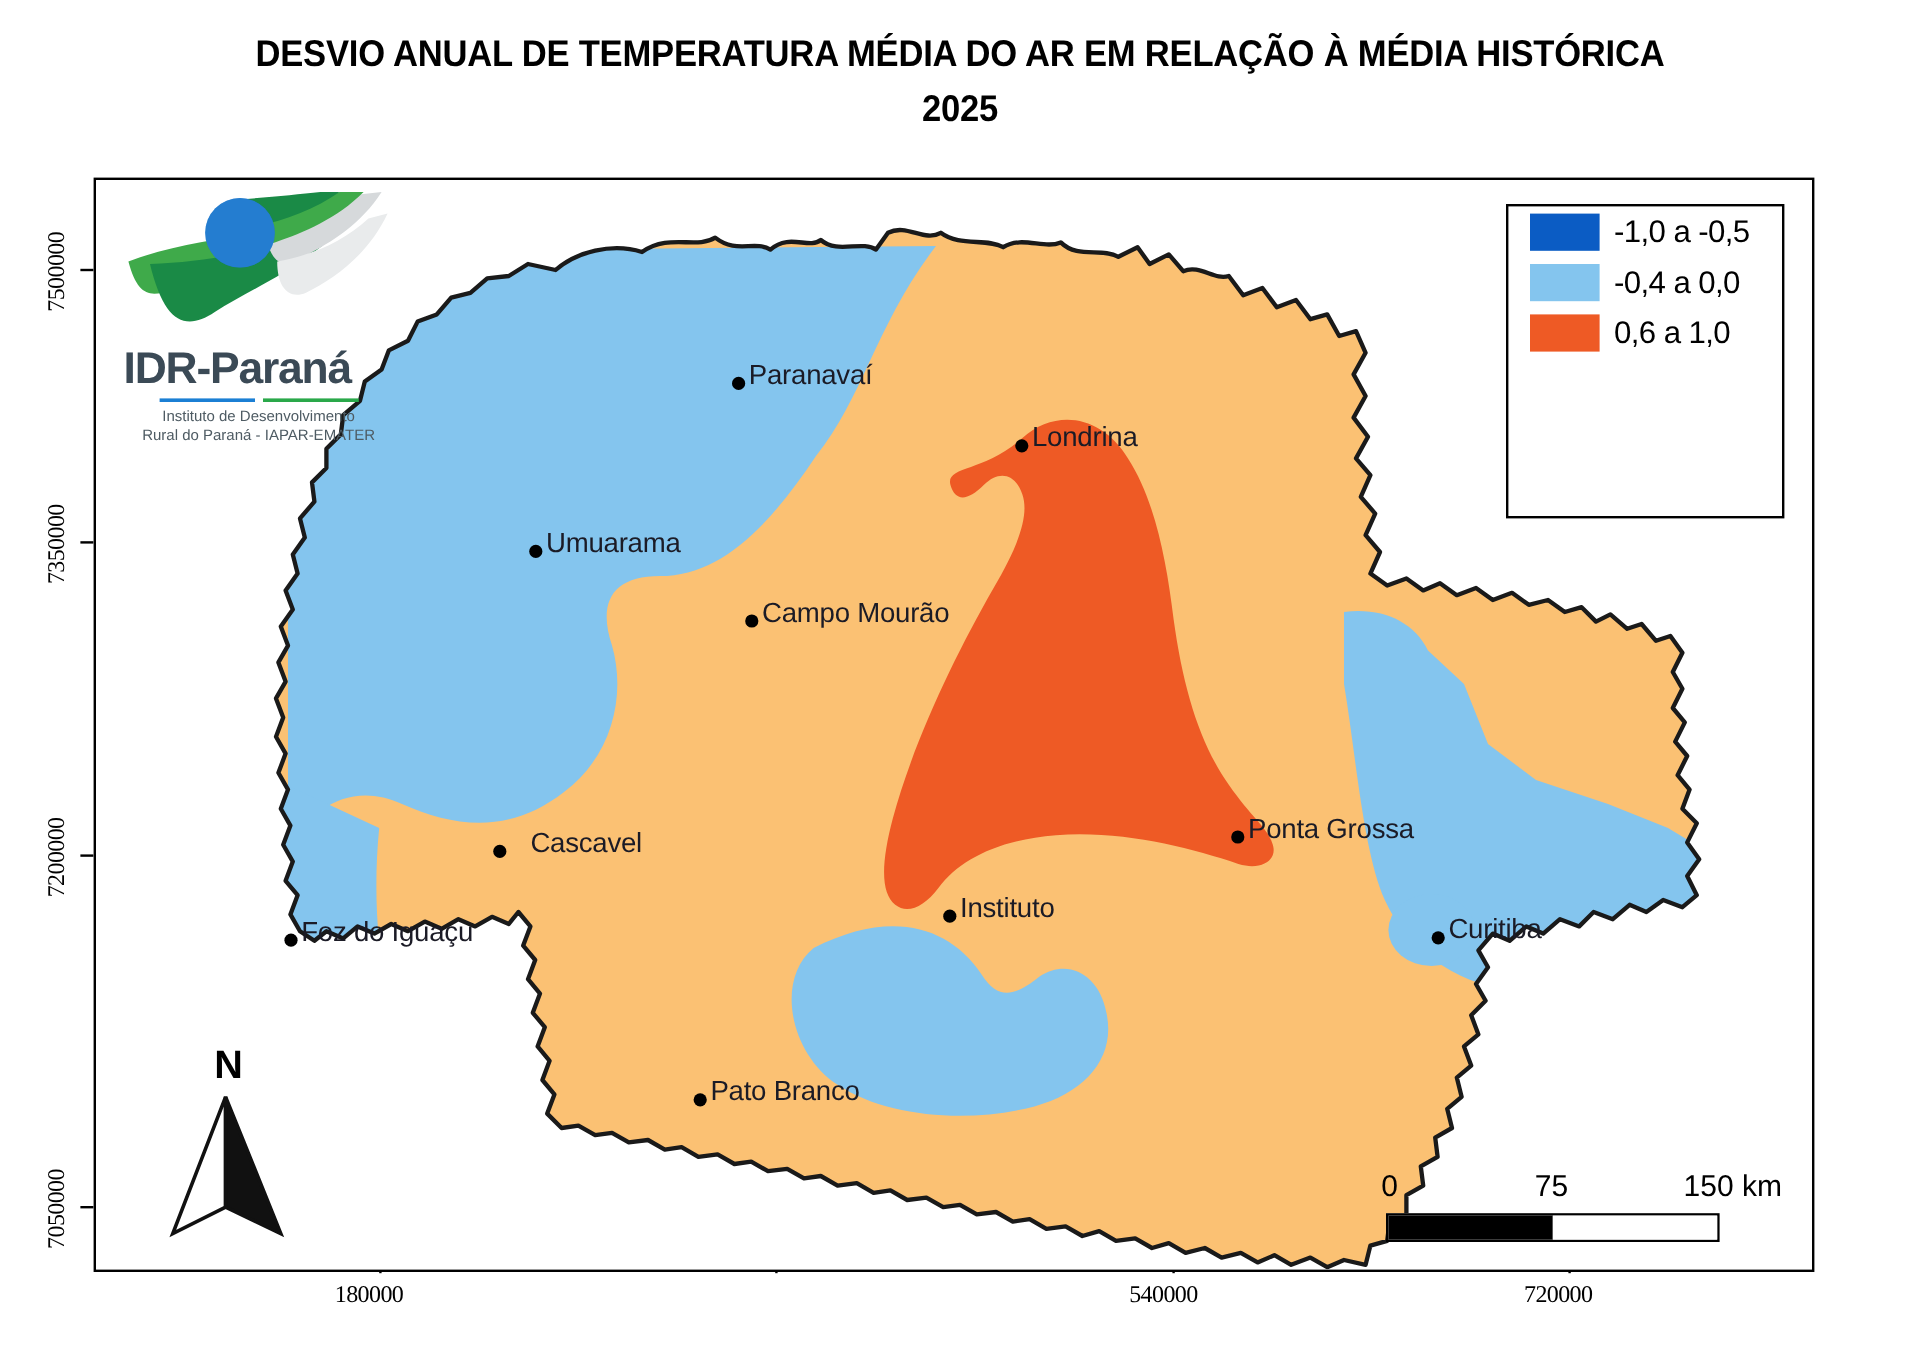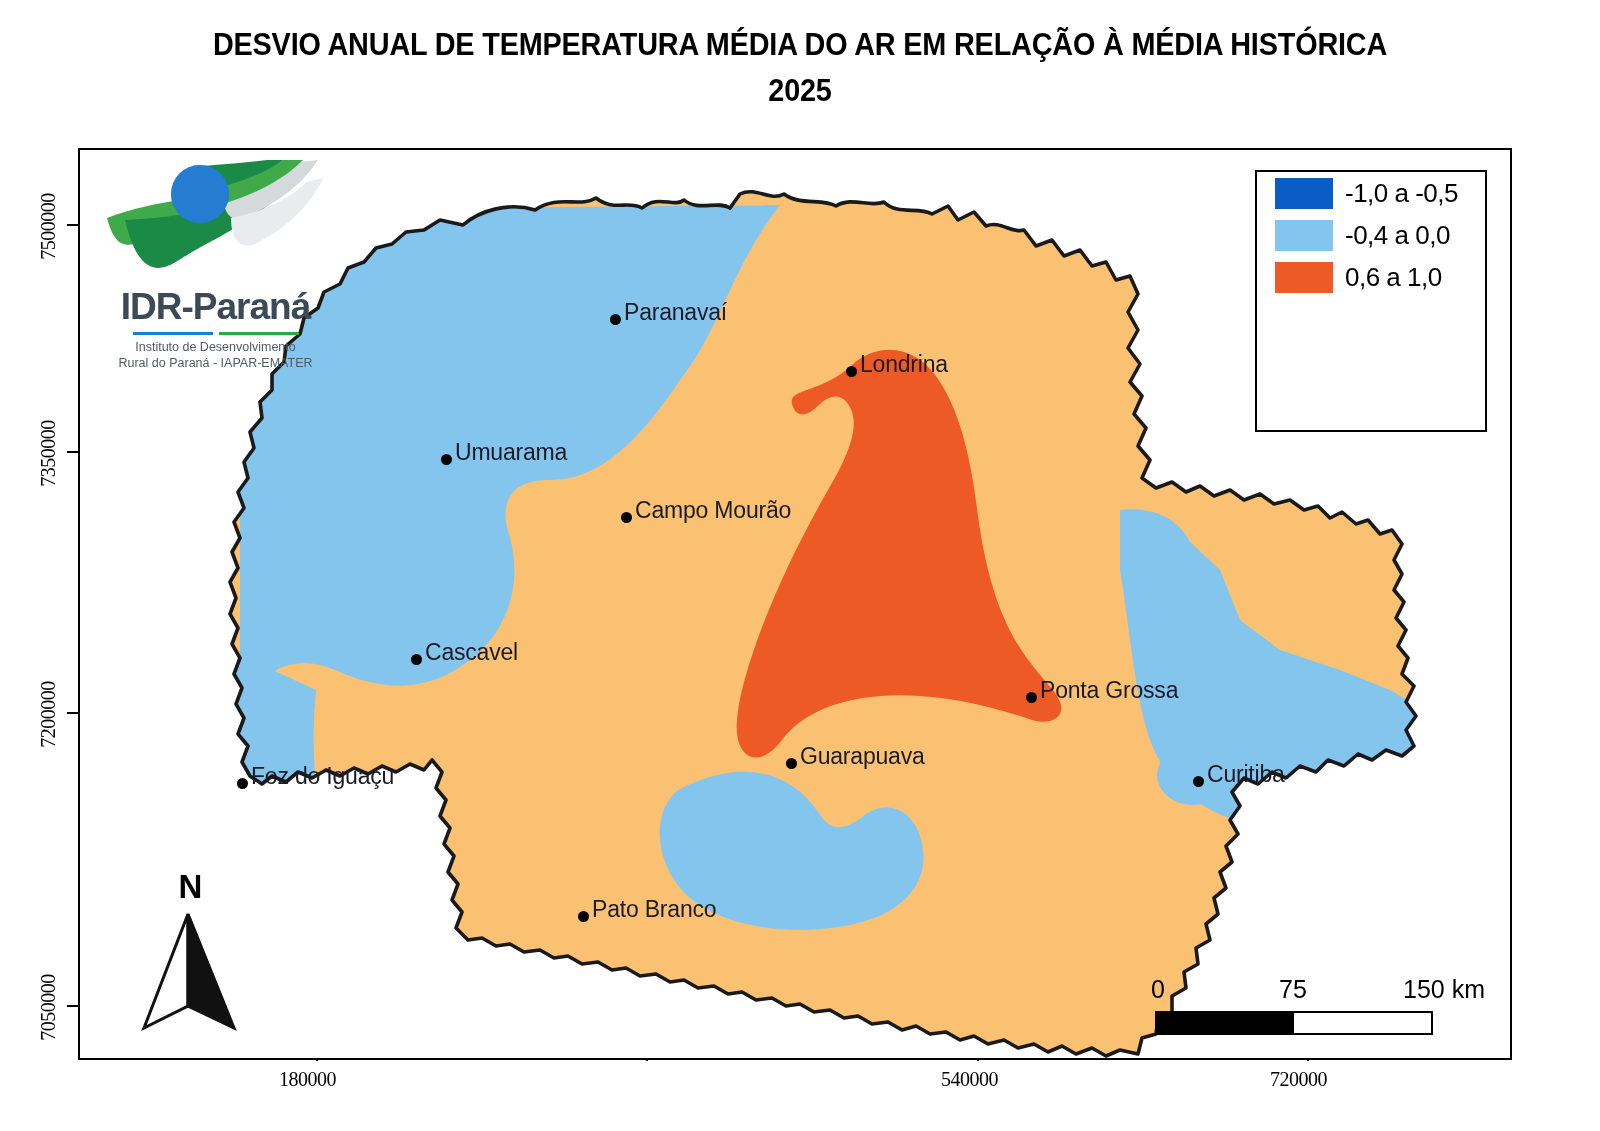--- a/index.html
+++ b/index.html
@@ -90,21 +90,21 @@
     left: 103px;
     top: 160px;
     width: 225px;
     height: 215px;
     pointer-events: none;
   }
   #idr-logo .wordmark {
     position: absolute;
     left: 0; top: 126px;
     width: 225px;
-    text-align: center;
+    text-align: left;
     font-family: "Liberation Sans", sans-serif;
     font-weight: bold;
     font-size: 37px;
     color: #3b4a56;
     letter-spacing: -1px;
   }
   #idr-logo .rule {
     position: absolute;
     left: 30px;
     top: 172px;
@@ -519,31 +519,31 @@
   <span class="cname">Londrina</span>
 </div>
 <div class="city" style="left:441px; top:439px;">
   <span class="dot"></span>
   <span class="cname">Umuarama</span>
 </div>
 <div class="city" style="left:621px; top:497px;text-align:center;">
   <span class="dot"></span>
   <span class="cname">Campo Mourão</span>
 </div>
-<div class="city" style="left:411px; top:639px;">
+<div class="city" style="left:411px; top:689px;gap:17px;">
   <span class="dot"></span>
   <span class="cname">Cascavel</span>
 </div>
 <div class="city" style="left:1026px; top:677px;">
   <span class="dot"></span>
   <span class="cname">Ponta Grossa</span>
 </div>
 <div class="city" style="left:786px; top:743px;">
   <span class="dot"></span>
-  <span class="cname">Guarapuava</span>
+  <span class="cname">Instituto</span>
 </div>
 <div class="city" style="left:1193px; top:761px;">
   <span class="dot"></span>
   <span class="cname">Curitiba</span>
 </div>
 <div class="city" style="left:237px; top:763px;">
   <span class="dot"></span>
   <span class="cname">Foz do Iguaçu</span>
 </div>
 <div class="city" style="left:578px; top:896px;">

